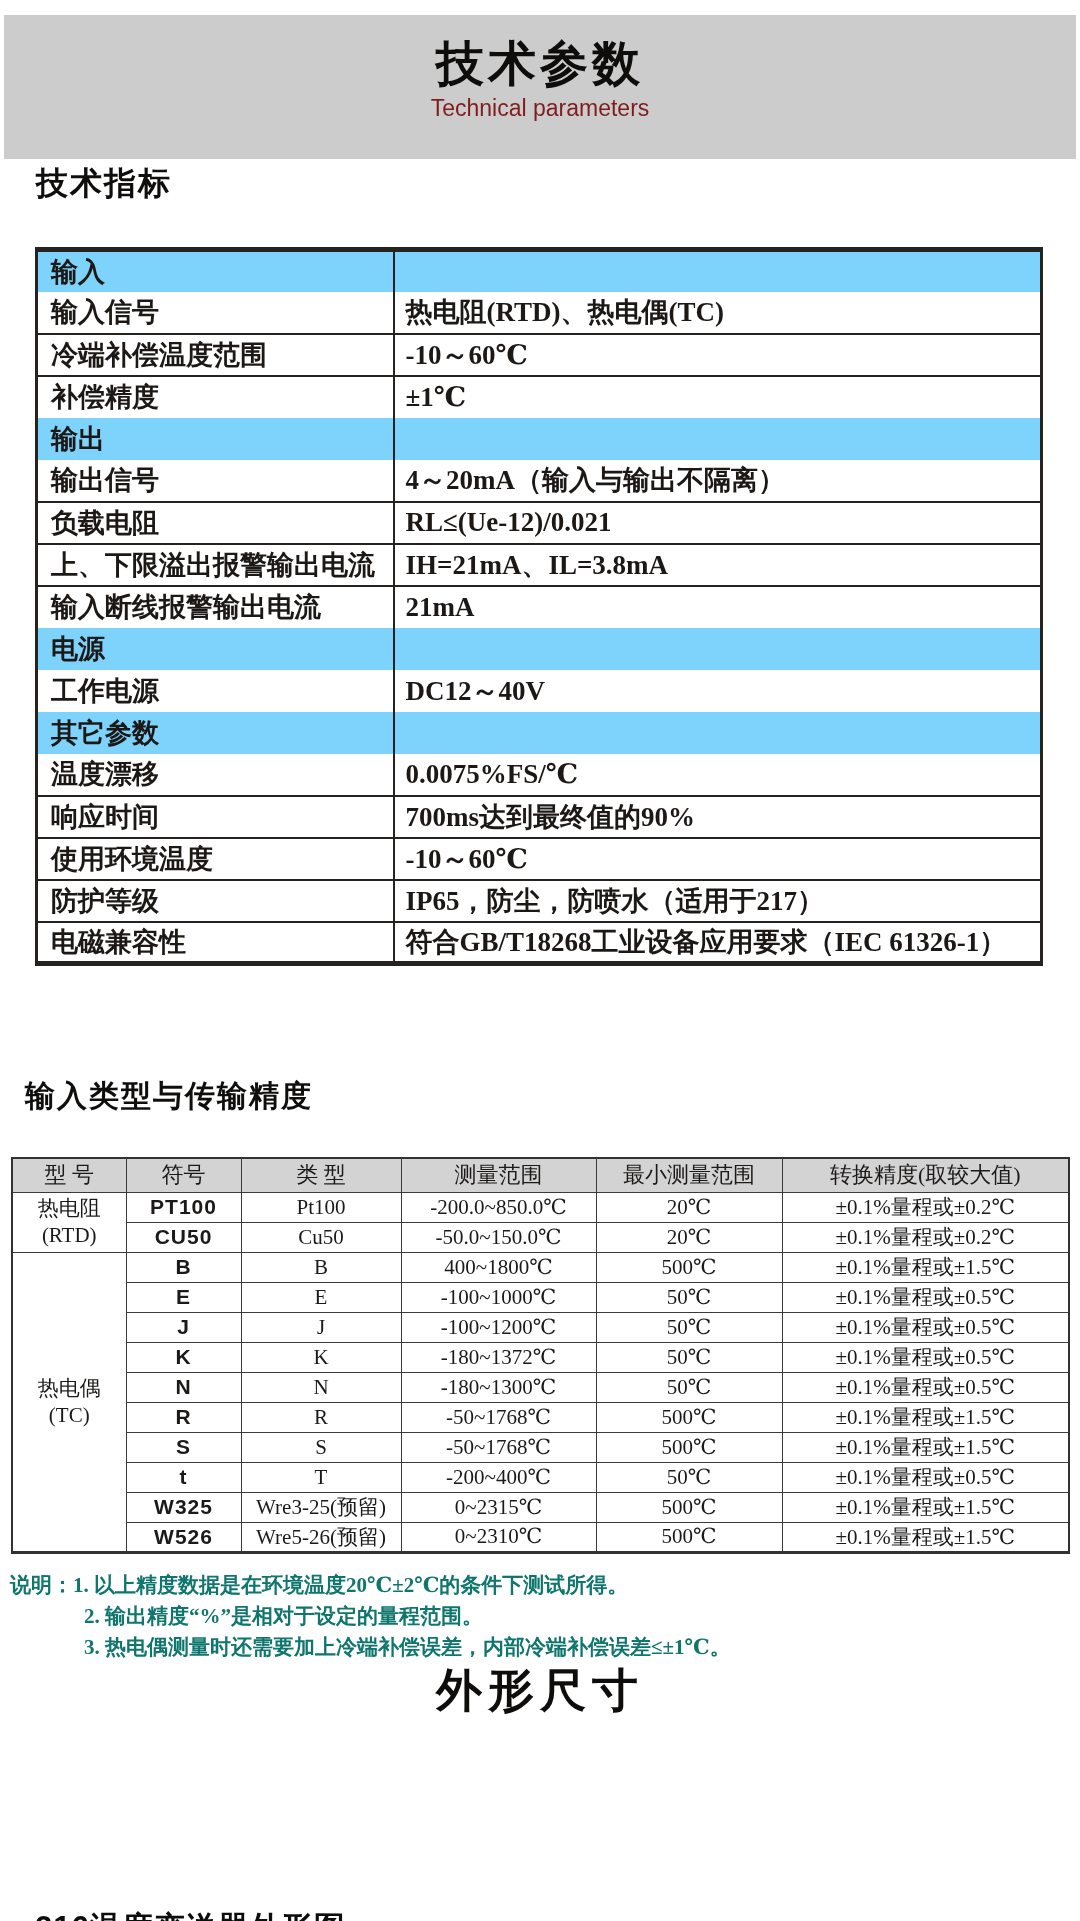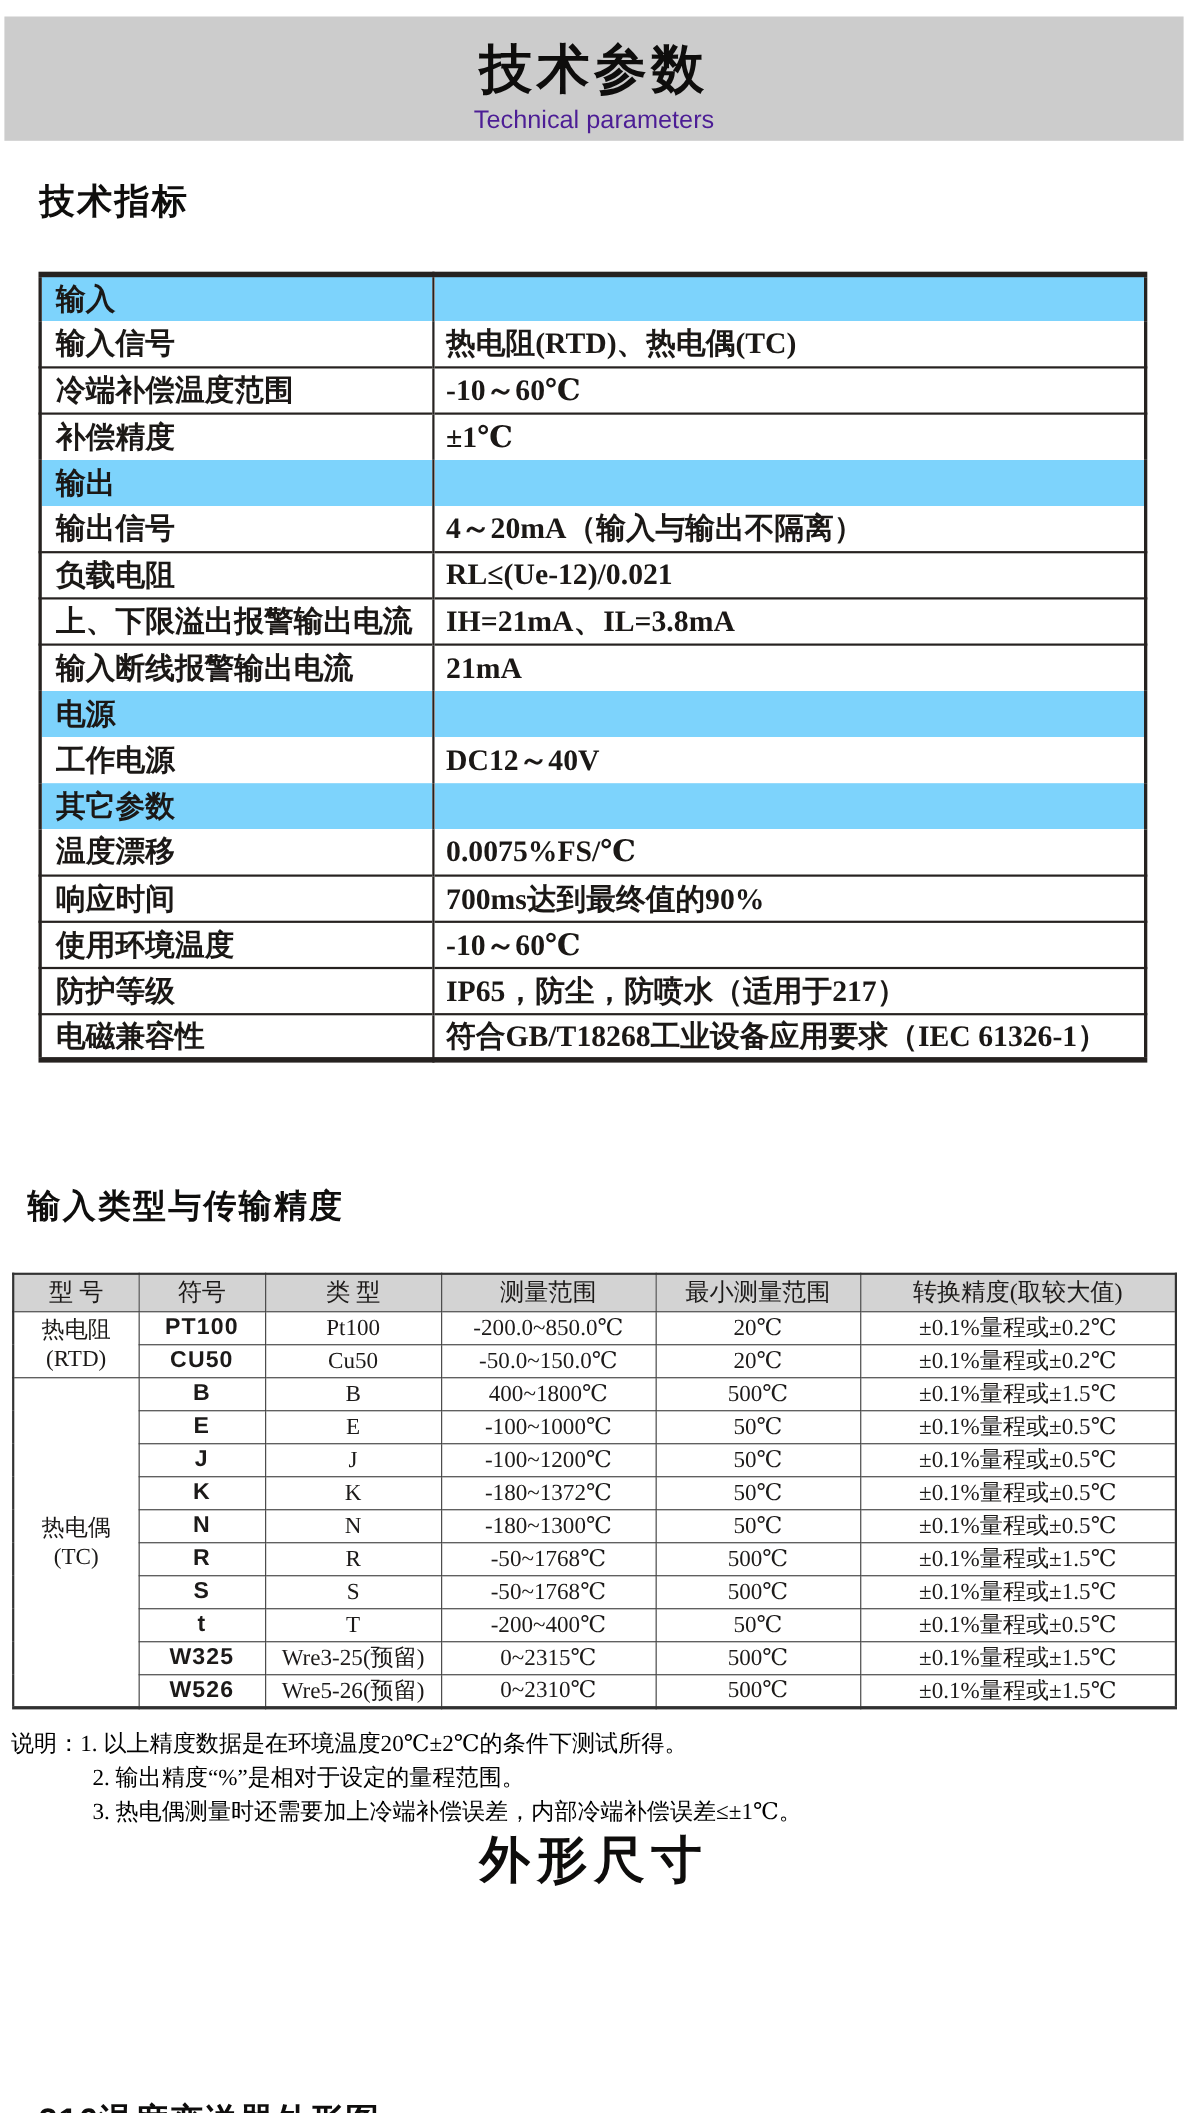--- a/index.html
+++ b/index.html
@@ -6,30 +6,30 @@
   html,body { background:#ffffff; }
   #page {
     position:relative; width:1080px; height:1921px;
     background:#ffffff; overflow:hidden;
     font-family:"Liberation Sans","DejaVu Sans",sans-serif;
     color:#151312;
   }
 
   
   .banner {
-    position:absolute; top:15px; left:4px; width:1072px; height:113px;
+    position:absolute; top:15px; left:4px; width:1072px; height:144px;
     background:#cccccc; text-align:center;
   }
   .banner-title {
     margin-top:20px; font-size:48px; line-height:58px; font-weight:bold;
     color:#0e0d0c; letter-spacing:4px;
     font-family:"Liberation Sans","DejaVu Sans",sans-serif;
   }
   .banner-subtitle {
-    margin-top:2px; font-size:23px; line-height:26px; font-weight:400; color:#4c1d95;
+    margin-top:2px; font-size:23px; line-height:26px; font-weight:400; color:#7f1d1d;
   }
 
   .h-sec1 { position:absolute; top:162px; left:36px; font-size:32px; font-weight:bold; color:#0f0e0d; letter-spacing:2px; }
   .h-sec2 { position:absolute; top:1076px; left:25px; font-size:30px; font-weight:bold; color:#0f0e0d; letter-spacing:2px; }
   .h-sec3 { position:absolute; top:1660px; left:0; width:100%; text-align:center; font-size:46px; font-weight:bold; color:#0e0d0c; letter-spacing:6px; }
   .h-sec4 { position:absolute; top:1907px; left:35px; font-size:31px; font-weight:bold; color:#0e0d0c; letter-spacing:1px; }
 
   
   table.spec {
     position:absolute; top:247px; left:35px; width:1008px;
@@ -70,21 +70,21 @@
     font-weight:bold; letter-spacing:1px; font-size:21px;
   }
   table.acc td.model { line-height:27px; font-size:21px; }
   .c-model{width:114px;} .c-sym{width:115px;} .c-type{width:160px;}
   .c-range{width:195px;} .c-min{width:186px;} .c-acc{width:287px;}
 
   
   .notes {
     position:absolute; top:1570px; left:10px; width:1062px;
     font-family:"Liberation Serif","DejaVu Serif",serif;
-    font-size:21px; line-height:31px; color:#000000;
+    font-size:21px; line-height:31px; color:#0f766e;font-weight:bold;
   }
   .notes .indent { padding-left:74px; }
 </style>
 </head>
 <body>
 
 <div id="page">
 
   <div class="banner">
     <div class="banner-title">技术参数</div>

